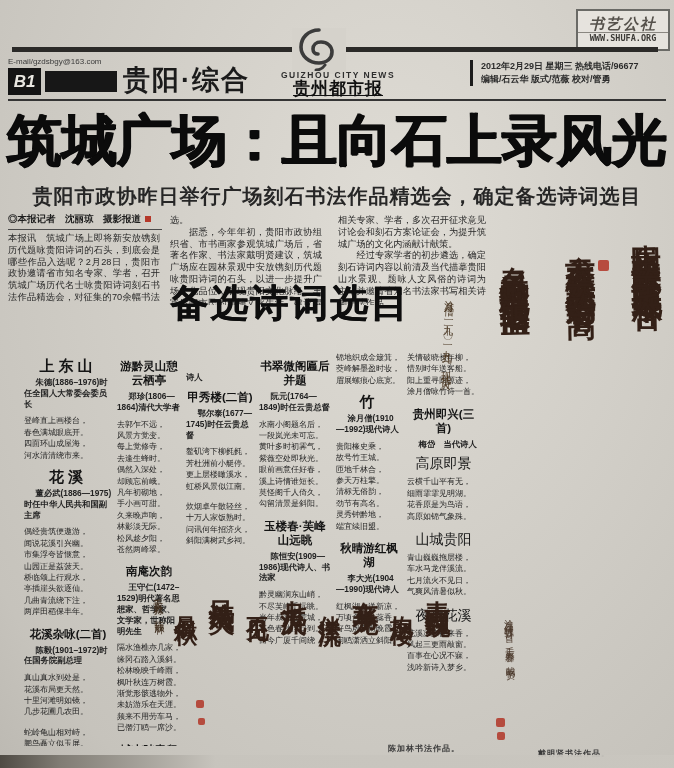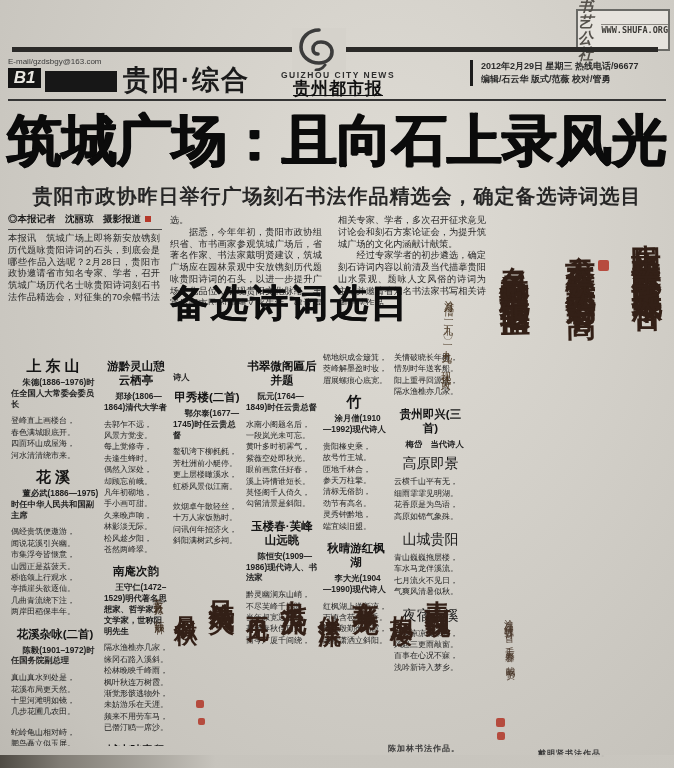--- a/index.html
+++ b/index.html
@@ -6,27 +6,27 @@
   html,body{margin:0;padding:0;background:#8a8880;}
   #page{
     position:relative;width:674px;height:768px;overflow:hidden;margin:0 auto;
     font-family:"Liberation Sans",sans-serif;color:#222;
     background:
       radial-gradient(ellipse at 58% 28%, #dfdcd5 0%, #d2cfc8 45%, #c6c3bc 85%, #bcb9b2 100%);
   }
   .abs{position:absolute;}
   
   .wm-box{left:576px;top:9px;width:90px;height:38px;border:2px solid #6a6a66;background:rgba(236,234,228,.75);
-    display:flex;flex-direction:row;align-items:center;justify-content:center;}
+    display:flex;flex-direction:column;align-items:center;justify-content:center;}
   .wm-name{font-family:"DejaVu Serif",serif;font-style:italic;font-weight:bold;font-size:15px;color:#55514b;letter-spacing:2px;line-height:16px;}
   .wm-url{font-family:"DejaVu Sans Mono",monospace;font-size:8.5px;font-weight:bold;color:#3d3b37;border-top:1px solid #8a8781;width:100%;text-align:center;line-height:11px;}
   .rule-thick{left:12px;top:47px;width:646px;height:5px;background:#2b2a28;}
   .swirl-patch{left:292px;top:28px;width:54px;height:46px;background:#d5d2cb;display:flex;align-items:center;justify-content:center;}
   .email{left:8px;top:57px;font-size:8px;color:#3b3b3b;}
-  .b1-box{left:8px;top:68px;width:33px;height:20px;background:#141414;color:#e9e7e1;font-size:17px;font-weight:bold;
+  .b1-box{left:8px;top:68px;width:33px;height:27px;background:#141414;color:#e9e7e1;font-size:17px;font-weight:bold;
     display:flex;align-items:center;justify-content:center;font-style:italic;}
   .black-bar{left:45px;top:71px;width:72px;height:21px;background:#171717;}
   .section-title{left:123px;top:62px;font-size:27px;font-weight:900;letter-spacing:2px;color:#1b1b1b;}
   .logo-center{left:268px;top:70px;width:140px;text-align:center;line-height:11px;}
   .logo-en{font-size:8.5px;font-weight:bold;letter-spacing:1.5px;color:#2e2e2e;}
   .logo-cn{font-size:17px;font-weight:900;letter-spacing:1px;color:#111;margin-top:2px;text-decoration:underline;}
   .head-right{left:470px;top:60px;border-left:3px solid #1c1c1c;padding-left:8px;font-size:9px;line-height:13px;color:#2c2c2c;font-weight:bold;}
   .rule-thin{left:8px;top:99px;width:658px;height:2px;background:#343434;}
   
   .headline{left:0;top:104px;width:674px;text-align:center;font-size:55px;font-weight:900;color:#0b0b0b;
@@ -35,21 +35,21 @@
   
   .byline{left:8px;top:213px;width:154px;font-size:9.5px;font-weight:bold;color:#1d1d1d;border-bottom:1px solid #4a4a4a;padding-bottom:3px;}
   .red-sq{display:inline-block;width:6px;height:6px;background:#b5382a;margin-left:4px;}
   .art{font-size:9.2px;line-height:11.8px;text-align:justify;color:#272727;white-space:pre-line;overflow:hidden;}
   .art1{left:8px;top:233px;width:152px;height:70px;}
   .art2{left:170px;top:215px;width:152px;height:90px;}
   .art3{left:338px;top:215px;width:148px;height:90px;}
   
   .list-title{left:140px;top:278px;width:300px;text-align:center;font-size:38px;font-weight:900;color:#0e0e0e;letter-spacing:2px;
     text-shadow:.7px 0 0 #0e0e0e;}
-  .poems{left:11px;top:352px;width:456px;height:394px;display:flex;gap:5px;overflow:hidden;}
+  .poems{left:24px;top:352px;width:456px;height:394px;display:flex;gap:5px;overflow:hidden;}
   .poem-col{flex:0 0 auto;overflow:hidden;}
   .poem-col:nth-child(1){width:88px;}
   .poem-col:nth-child(2){width:64px;}
   .poem-col:nth-child(3){width:68px;}
   .poem-col:nth-child(4){width:72px;}
   .poem-col:nth-child(5){width:66px;}
   .poem-col:nth-child(6){width:73px;}
   .p-title{font-size:11.5px;font-weight:900;text-align:center;color:#141414;margin:7px 0 4px;line-height:14px;}
   .p-title.lg{font-size:15px;letter-spacing:4px;}
   .p-author{font-size:8.3px;font-weight:bold;line-height:10.8px;color:#222;margin:1px 0 6px;text-indent:1.4em;}
@@ -256,21 +256,21 @@
           <div class="p-line">万顷含苞桂蕊香。</div>
           <div class="p-line">好鸟殷勤衔晚霞，</div>
           <div class="p-line">闲鸥潇洒立斜阳。</div>
         </div>
       </div>
       <div class="poem-col">
         <div class="stanza">
           <div class="p-line">关情破晓长年柳，</div>
           <div class="p-line">惜别时年送客船。</div>
           <div class="p-line">阳上重寻回源迹，</div>
-          <div class="p-line">隔水渔樵亦几家。</div>
+          <div class="p-line">涂月僧咏竹诗一首。</div>
         </div>
         <div class="p-title">贵州即兴(三首)</div>
         <div class="p-author">梅岱　当代诗人</div>
         <div class="p-sub">高原即景</div>
         <div class="stanza">
           <div class="p-line">云横千山平有无，</div>
           <div class="p-line">细雨霏霏见明湖。</div>
           <div class="p-line">花香原是为鸟语，</div>
           <div class="p-line">高原如锦气象殊。</div>
         </div>

